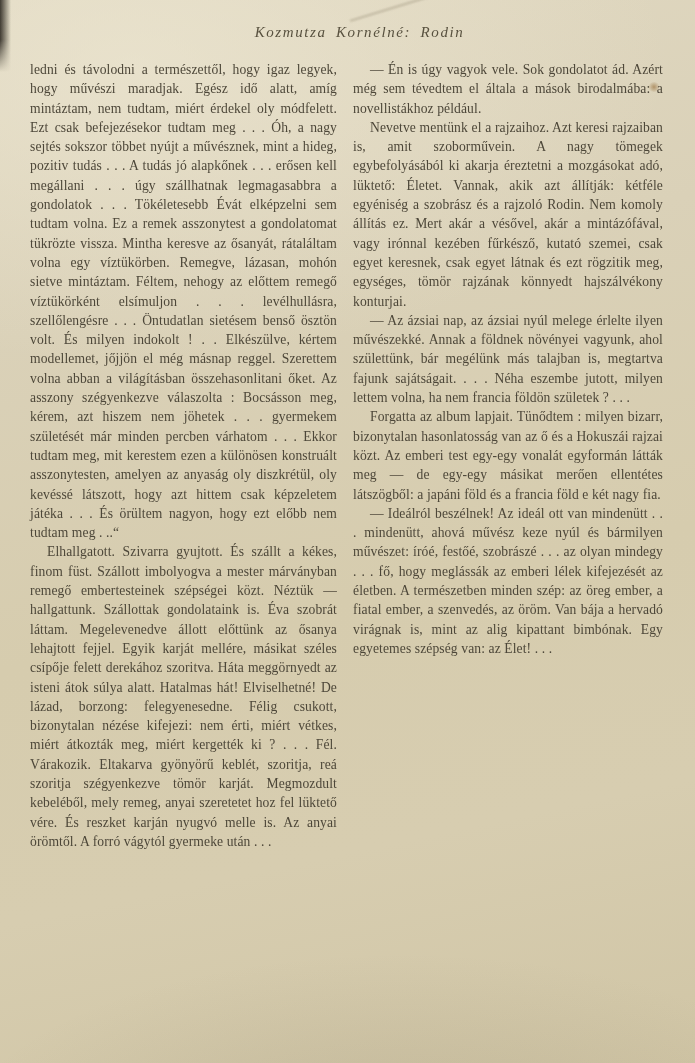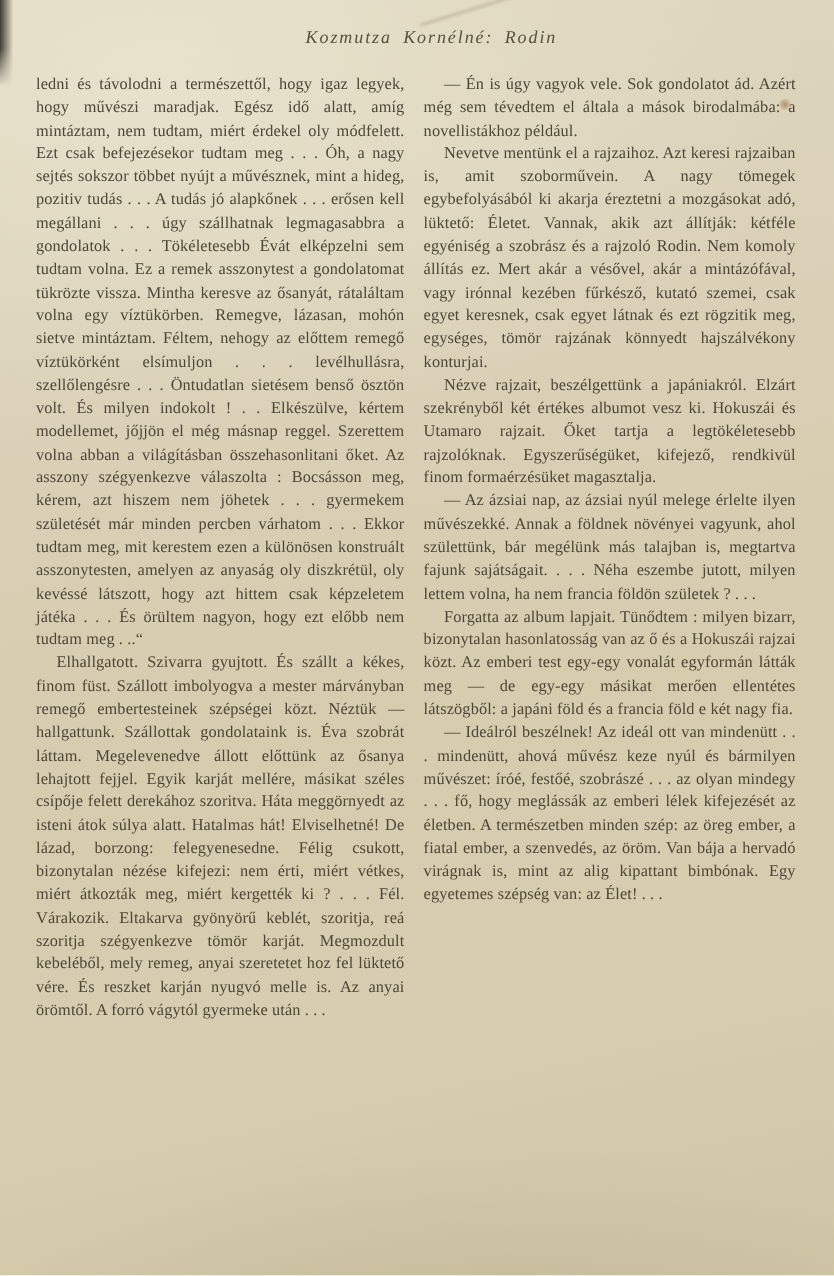--- a/index.html
+++ b/index.html
@@ -94,21 +94,20 @@
 
   <div class="col col-left">
     <p class="noindent">ledni és távolodni a természettől, hogy igaz legyek, hogy művészi maradjak. Egész idő alatt, amíg mintáztam, nem tudtam, miért érdekel oly módfelett. Ezt csak befejezésekor tudtam meg . . . Óh, a nagy sejtés sokszor többet nyújt a művésznek, mint a hideg, pozitiv tudás . . . A tudás jó alapkőnek . . . erősen kell megállani . . . úgy szállhatnak legmagasabbra a gondolatok . . . Tökéletesebb Évát elképzelni sem tudtam volna. Ez a remek asszonytest a gondolatomat tükrözte vissza. Mintha keresve az ősanyát, rátaláltam volna egy víztükörben. Remegve, lázasan, mohón sietve mintáztam. Féltem, nehogy az előttem remegő víztükörként elsímuljon . . . levélhullásra, szellőlengésre . . . Öntudatlan sietésem benső ösztön volt. És milyen indokolt ! . . Elkészülve, kértem modellemet, jőjjön el még másnap reggel. Szerettem volna abban a világításban összehasonlitani őket. Az asszony szégyenkezve válaszolta : Bocsásson meg, kérem, azt hiszem nem jöhetek . . . gyermekem születését már minden percben várhatom . . . Ekkor tudtam meg, mit kerestem ezen a különösen konstruált asszonytesten, amelyen az anyaság oly diszkrétül, oly kevéssé látszott, hogy azt hittem csak képzeletem játéka . . . És örültem nagyon, hogy ezt előbb nem tudtam meg . ..“</p>
     <p class="indent">Elhallgatott. Szivarra gyujtott. És szállt a kékes, finom füst. Szállott imbolyogva a mester márványban remegő embertesteinek szépségei közt. Néztük — hallgattunk. Szállottak gondolataink is. Éva szobrát láttam. Megelevenedve állott előttünk az ősanya lehajtott fejjel. Egyik karját mellére, másikat széles csípője felett derekához szoritva. Háta meggörnyedt az isteni átok súlya alatt. Hatalmas hát! Elviselhetné! De lázad, borzong: felegyenesedne. Félig csukott, bizonytalan nézése kifejezi: nem érti, miért vétkes, miért átkozták meg, miért kergették ki ? . . . Fél. Várakozik. Eltakarva gyönyörű keblét, szoritja, reá szoritja szégyenkezve tömör karját. Megmozdult kebeléből, mely remeg, anyai szeretetet hoz fel lüktető vére. És reszket karján nyugvó melle is. Az anyai örömtől. A forró vágytól gyermeke után . . .</p>
 
   </div>
 
   <div class="col col-right">
     <p class="indent">— Én is úgy vagyok vele. Sok gondolatot ád. Azért még sem tévedtem el általa a mások birodalmába: a novellistákhoz például.</p>
     <p class="indent">Nevetve mentünk el a rajzaihoz. Azt keresi rajzaiban is, amit szoborművein. A nagy tömegek egybefolyásából ki akarja éreztetni a mozgásokat adó, lüktető: Életet. Vannak, akik azt állítják: kétféle egyéniség a szobrász és a rajzoló Rodin. Nem komoly állítás ez. Mert akár a vésővel, akár a mintázófával, vagy irónnal kezében fűrkésző, kutató szemei, csak egyet keresnek, csak egyet látnak és ezt rögzitik meg, egységes, tömör rajzának könnyedt hajszálvékony konturjai.</p>
-    <p class="indent">Nézve rajzait, beszélgettünk a japániakról. Elzárt szekrényből két értékes albumot vesz ki. Hokuszái és Utamaro rajzait. Őket tartja a legtökéletesebb rajzolóknak. Egyszerűségüket, kifejező, rendkivül finom formaérzésüket magasztalja.</p>
     <p class="indent">— Az ázsiai nap, az ázsiai nyúl melege érlelte ilyen művészekké. Annak a földnek növényei vagyunk, ahol születtünk, bár megélünk más talajban is, megtartva fajunk sajátságait. . . . Néha eszembe jutott, milyen lettem volna, ha nem francia földön születek ? . . .</p>
     <p class="indent">Forgatta az album lapjait. Tünődtem : milyen bizarr, bizonytalan hasonlatosság van az ő és a Hokuszái rajzai közt. Az emberi test egy-egy vonalát egyformán látták meg — de egy-egy másikat merően ellentétes látszögből: a japáni föld és a francia föld e két nagy fia.</p>
     <p class="indent">— Ideálról beszélnek! Az ideál ott van mindenütt . . . mindenütt, ahová művész keze nyúl és bármilyen művészet: íróé, festőé, szobrászé . . . az olyan mindegy . . . fő, hogy meglássák az emberi lélek kifejezését az életben. A természetben minden szép: az öreg ember, a fiatal ember, a szenvedés, az öröm. Van bája a hervadó virágnak is, mint az alig kipattant bimbónak. Egy egyetemes szépség van: az Élet! . . .</p>
 
   </div>
 
   <div class="crease-top"></div>
   <div class="stain-spot"></div>
   <div class="edge-top-left"></div>
   <div class="edge-right"></div>

